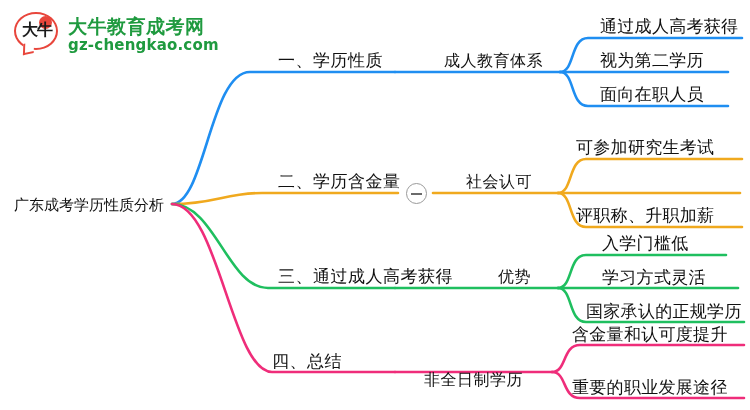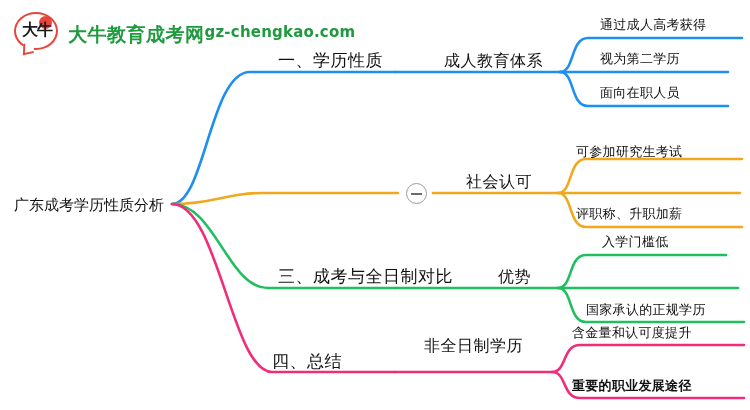--- a/index.html
+++ b/index.html
@@ -83,21 +83,21 @@
     text-align: center;
     font-size: 16px;
     font-weight: bold;
     line-height: 22px;
     color: #1a1a1a;
     letter-spacing: -1px;
     font-family: "DejaVu Sans", "Liberation Sans", sans-serif;
   }
   .logo-text {
     display: flex;
-    flex-direction: row;
+    flex-direction: column;
     justify-content: center;
   }
   .logo-title {
     font-size: 19px;
     font-weight: bold;
     color: #1f9a3f;
     letter-spacing: 0.5px;
     line-height: 21px;
     white-space: nowrap;
   }
@@ -126,21 +126,21 @@
   }
   .node-l1 {
     font-size: 17px;
     letter-spacing: 0.5px;
   }
   .node-l2 {
     font-size: 16px;
     letter-spacing: 0.5px;
   }
   .node-leaf {
-    font-size: 13px;
+    font-size: 17px;
     letter-spacing: 0.3px;
   }
 
   
   .collapse-btn {
     position: absolute;
     left: 406px;
     top: 183px;
     width: 21px;
     height: 21px;
@@ -207,28 +207,30 @@
   </div>
 
   <div class="node node-root">广东成考学历性质分析</div>
 
   <div class="node node-l1" style="left:278px; top:52px;">一、学历性质</div>
   <div class="node node-l2" style="left:444px; top:53px;">成人教育体系</div>
   <div class="node node-leaf" style="left:600px; top:18px;">通过成人高考获得</div>
   <div class="node node-leaf" style="left:600px; top:52px;">视为第二学历</div>
   <div class="node node-leaf" style="left:600px; top:86px;">面向在职人员</div>
 
+  <div class="node node-l1" style="left:278px; top:173px;">二、学历含金量</div>
   <div class="node node-l2" style="left:466px; top:174px;font-family:Liberation Serif, serif;">社会认可</div>
   <div class="collapse-btn"></div>
-  <div class="node node-leaf" style="left:576px; top:139px;margin-top:6px;">可参加研究生考试</div>
+  <div class="node node-leaf" style="left:576px; top:139px;">可参加研究生考试</div>
   <div class="node node-leaf" style="left:576px; top:207px;">评职称、升职加薪</div>
 
-  <div class="node node-l1" style="left:278px; top:268px;">三、成考与全日制对比</div>
+  <div class="node node-l1" style="left:278px; top:268px;">三、通过成人高考获得</div>
   <div class="node node-l2" style="left:498px; top:269px;">优势</div>
   <div class="node node-leaf" style="left:602px; top:235px;">入学门槛低</div>
+  <div class="node node-leaf" style="left:602px; top:269px;">学习方式灵活</div>
   <div class="node node-leaf" style="left:586px; top:303px;">国家承认的正规学历</div>
 
   <div class="node node-l1" style="left:272px; top:353px;">四、总结</div>
-  <div class="node node-l2" style="left:424px; top:338px;">非全日制学历</div>
+  <div class="node node-l2" style="left:424px; top:372px;">非全日制学历</div>
   <div class="node node-leaf" style="left:572px; top:326px;">含金量和认可度提升</div>
-  <div class="node node-leaf" style="left:572px; top:379px;font-weight:bold;">重要的职业发展途径</div>
+  <div class="node node-leaf" style="left:572px; top:379px;">重要的职业发展途径</div>
 
 </div>
 
 </body></html>

